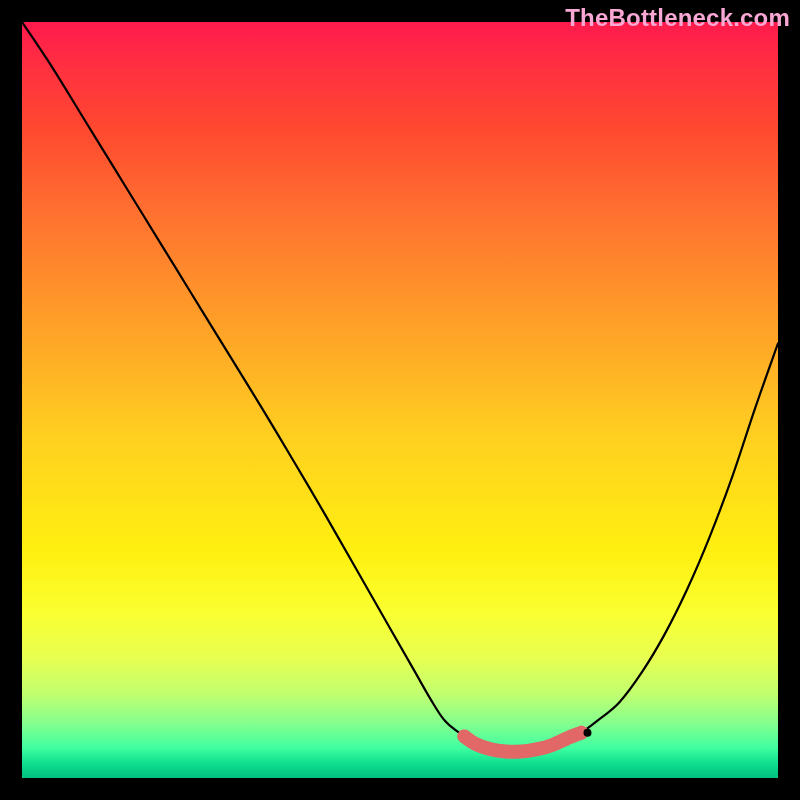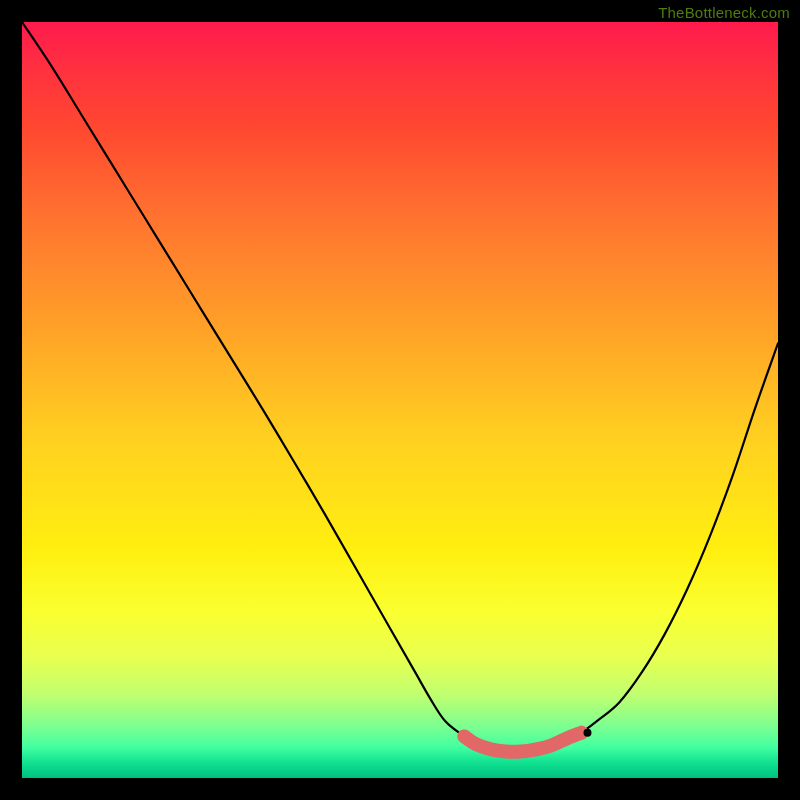--- a/index.html
+++ b/index.html
@@ -38,23 +38,23 @@
       #80ff90 93%,
       #40ffa0 96%,
       #10e090 98%,
       #00c080 100%
     );
   }
   .watermark {
     position: absolute;
     top: 4px;
     right: 10px;
-    color: #4d7c0f;
-    font-size: 15px;
-    font-weight: 400;
+    color: #f9a8d4;
+    font-size: 24px;
+    font-weight: 700;
     letter-spacing: 0.2px;
     z-index: 5;
   }
   svg.curves {
     position: absolute;
     left: 0;
     top: 0;
     width: 756px;
     height: 756px;
     z-index: 3;

